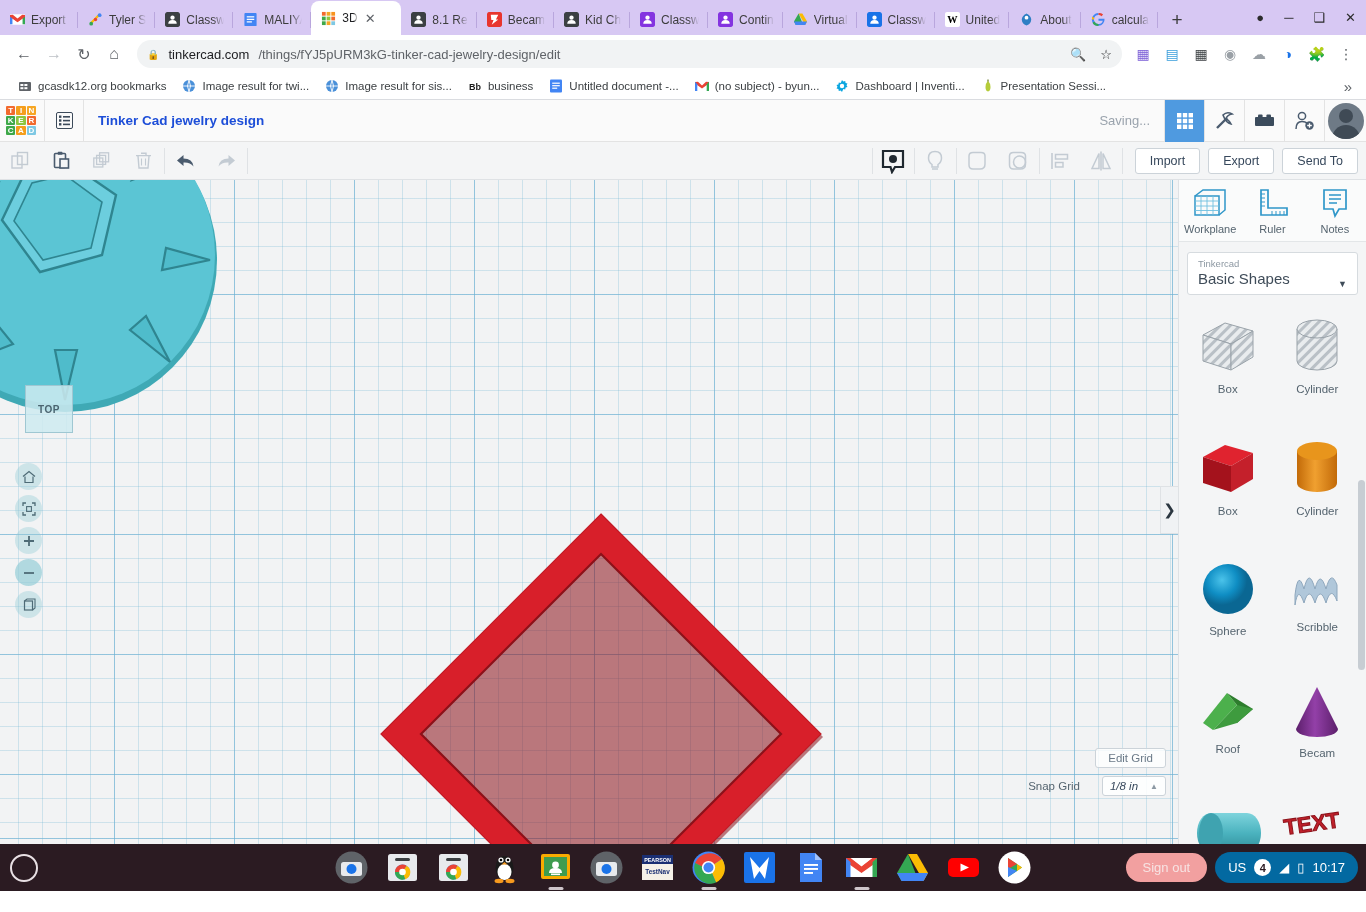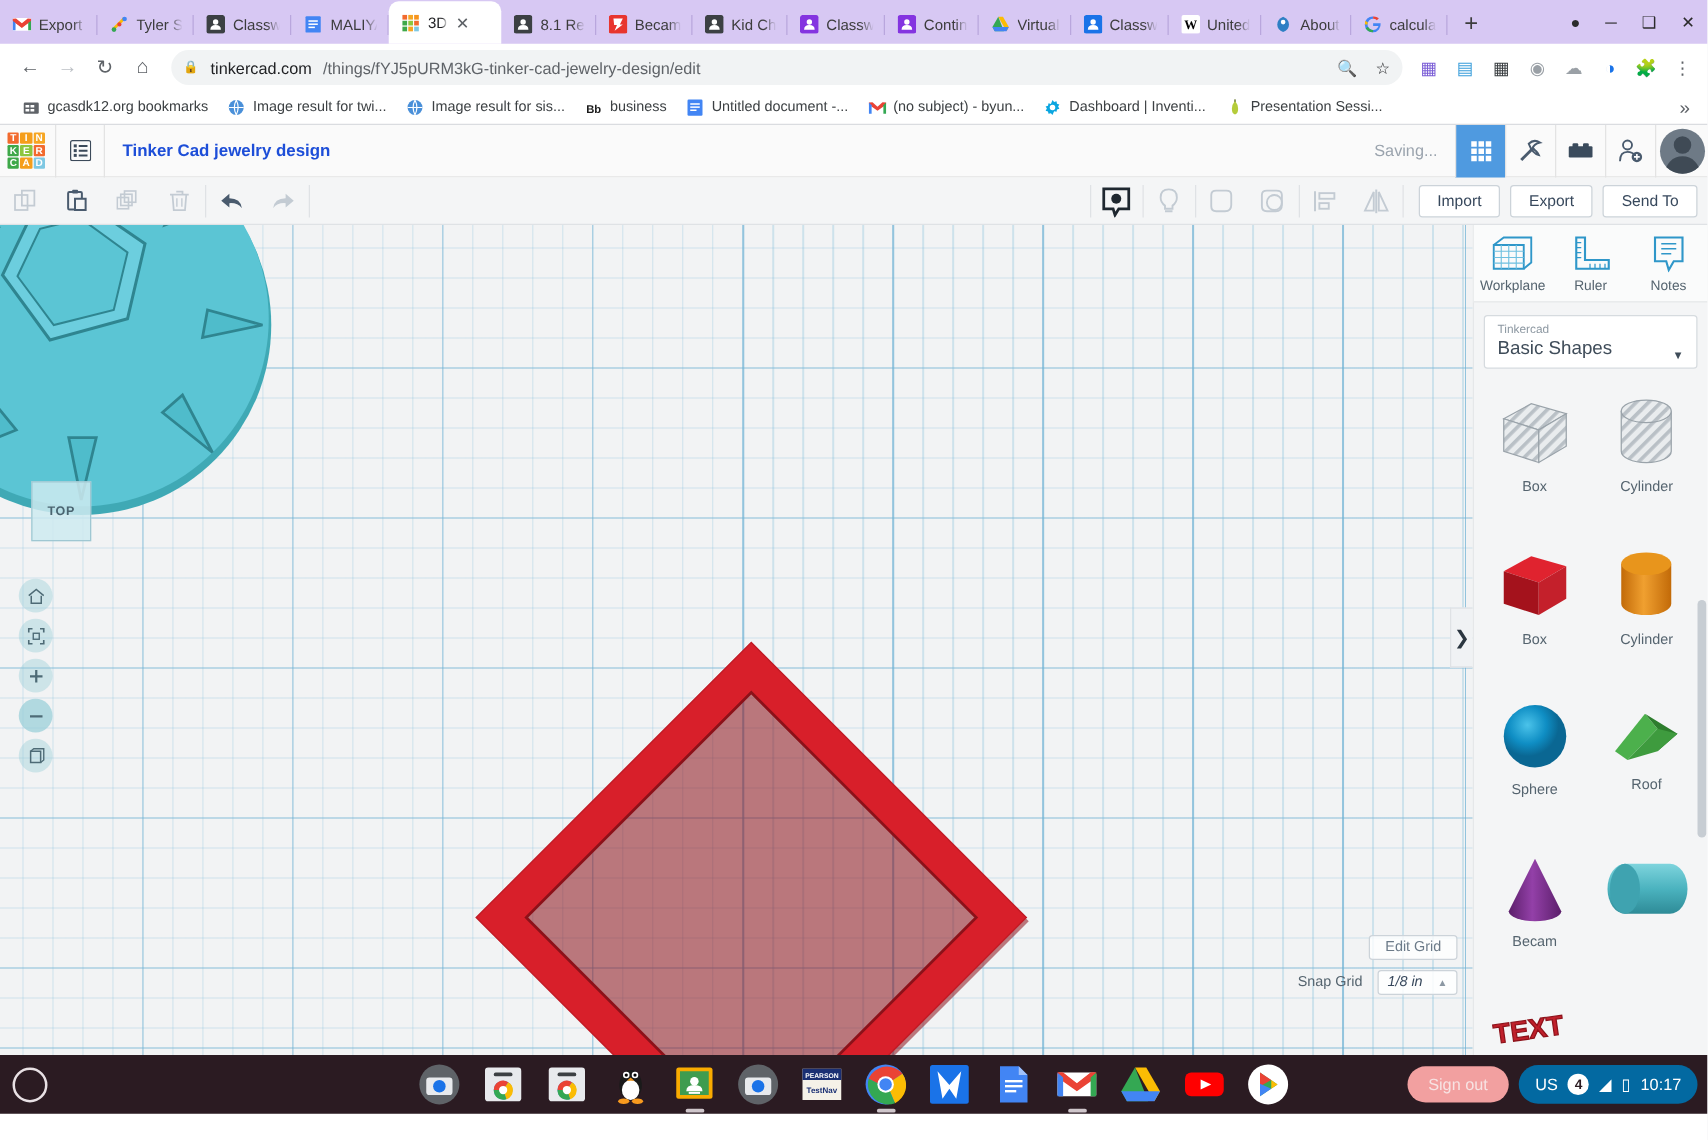--- a/index.html
+++ b/index.html
@@ -134,21 +134,21 @@
   .navbtn2.hl{ background:rgba(150,205,215,.70); }
 
   
   .diamond{ position:absolute; left:371px; top:326px; width:455px; height:462px; }
 
   
   .gridctl{ position:absolute; right:12px; bottom:48px; display:flex;
     flex-direction:column; align-items:flex-end; gap:8px; }
   .editgrid{ padding:3px 12px; background:rgba(255,255,255,.78);
     border:1px solid #ccd3d9; border-radius:3px; font-size:11.5px; color:#6b7a88; }
-  .snaprow{ display:flex; align-items:center; gap:12px; font-size:11.5px; color:#55646f; }
+  .snaprow{ display:flex; align-items:center; gap:22px; font-size:11.5px; color:#55646f; }
   .snapsel{ display:flex; align-items:center; gap:12px; padding:3px 7px;
     background:rgba(255,255,255,.85); border:1px solid #ccd3d9; border-radius:3px;
     font-size:11.5px; color:#37485c;font-style:italic; }
   .snapsel .car{ font-size:8px; color:#8c98a3; }
 
   
   .collapse{ position:absolute; right:0; top:306px; width:18px; height:48px;
     background:#f0f2f4; border:1px solid #dfe2e5; border-right:none;
     display:flex; align-items:center; justify-content:center;
     font-size:15px; color:#2b3640; z-index:5; }
@@ -823,20 +823,26 @@
                   <stop offset="0" stop-color="#4bc3ea"></stop>
                   <stop offset=".6" stop-color="#0f8ec4"></stop>
                   <stop offset="1" stop-color="#0a6793"></stop>
                 </radialGradient>
               </defs>
               <circle cx="28" cy="28" r="25" fill="url(#sg)"></circle>
             </svg></div>
           <div class="slabel">Sphere</div>
         </div>
         <div class="shapecell">
+          <div><svg width="56" height="52" viewBox="0 0 56 52">
+              <path d="M6 34 Q9 8 15 28 Q20 6 26 28 Q31 8 37 28 Q42 8 48 24 L48 40 Q42 24 37 42 Q31 24 26 42 Q20 24 15 42 Q9 24 6 44 Z" fill="#b0c7da" stroke="#8ea7bd" stroke-width="1"></path>
+            </svg></div>
+          <div class="slabel">Scribble</div>
+        </div>
+        <div class="shapecell">
           <div><svg width="62" height="52" viewBox="0 0 62 52">
               <path d="M6 40 L30 10 L40 22 L16 47 Z" fill="#4cb04c"></path>
               <path d="M30 10 L56 26 L40 40 L40 22 Z" fill="#2d7d2d"></path>
               <path d="M16 47 L40 40 L56 26 L40 22 Z" fill="#3e9b3e"></path>
             </svg></div>
           <div class="slabel">Roof</div>
         </div>
         <div class="shapecell">
           <div><svg width="54" height="56" viewBox="0 0 54 56">
               <defs>

